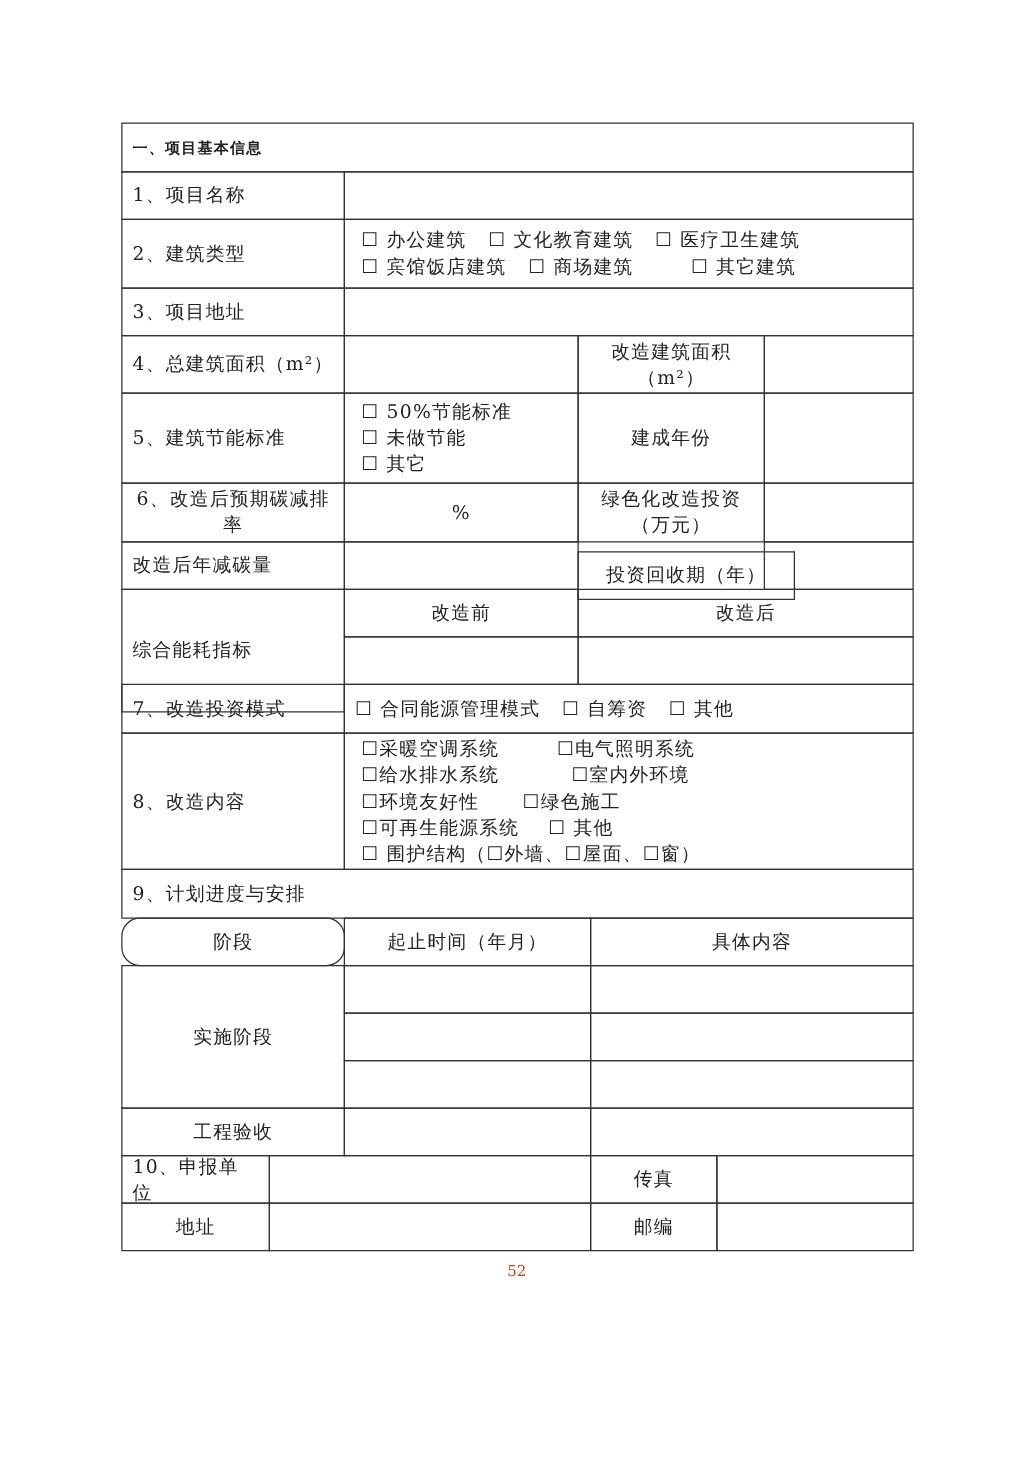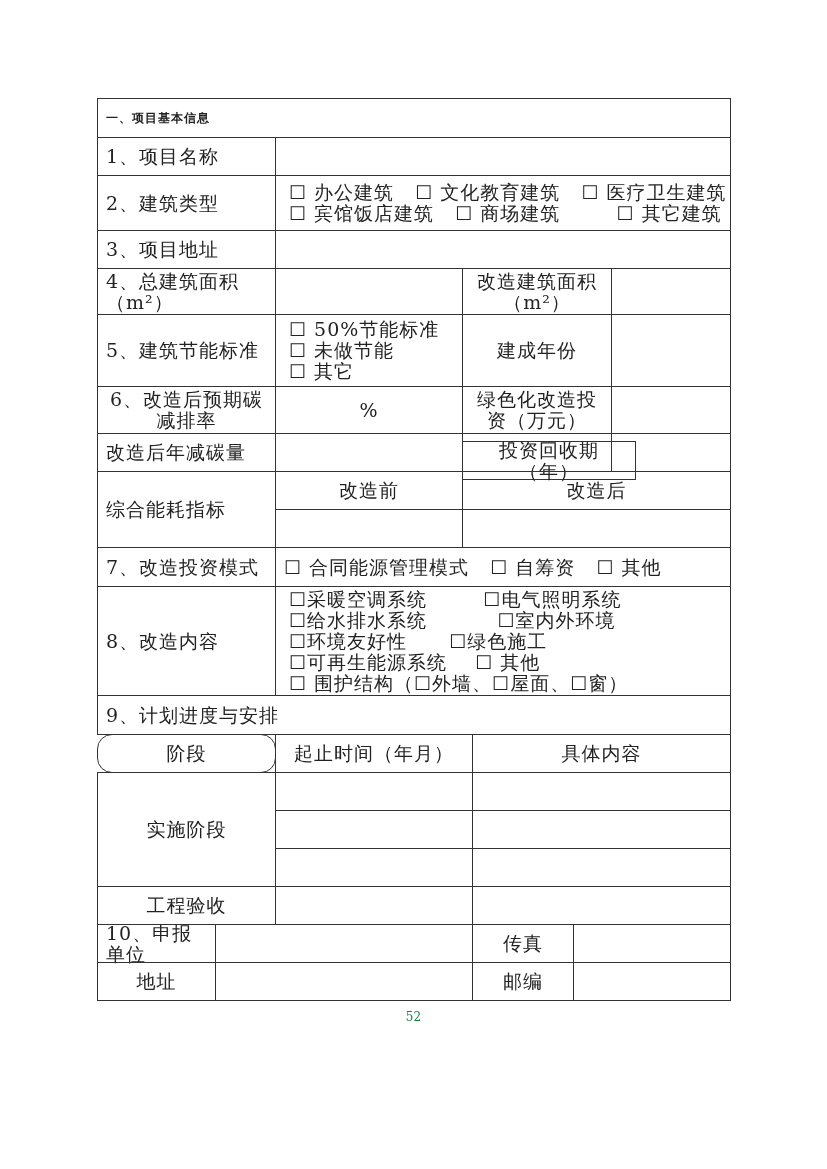--- a/index.html
+++ b/index.html
@@ -1,22 +1,22 @@
 <!DOCTYPE html>
 <html><head>
 <meta charset="utf-8">
 <style>
   html,body{margin:0;padding:0;background:#fff;}
   body{width:827px;height:1169px;position:relative;font-family:"DejaVu Serif","Liberation Serif",serif;color:#222;}
-  .c{position:absolute;box-sizing:border-box;border:1px solid #333;font-size:19px;line-height:21px;display:flex;align-items:center;padding:0 8px;letter-spacing:1px;}
+  .c{position:absolute;box-sizing:border-box;border:1px solid #333;font-size:15px;line-height:21px;display:flex;align-items:center;padding:0 8px;letter-spacing:1px;}
   .ctr{justify-content:center;text-align:center;}
   .bold{font-weight:bold;font-family:"DejaVu Sans","Liberation Sans",sans-serif;font-size:12px;}
   .opts{flex-direction:column;align-items:flex-start;justify-content:center;padding-left:13px;}
   .row{white-space:pre;}
-  .pg{position:absolute;top:1010px;left:0;width:827px;text-align:center;font-size:12px;color:#15803d;}
+  .pg{position:absolute;top:1010px;left:0;width:827px;text-align:center;font-size:12px;color:#c2410c;}
 </style>
 </head>
 <body>
 
 <div>
   <div class="c bold" style="left:97px;top:98px;width:634px;height:40px;">一、项目基本信息</div>
 
   <div class="c" style="left:97px;top:137px;width:179px;height:39px;">1、项目名称</div>
   <div class="c" style="left:275px;top:137px;width:456px;height:39px;"></div>
 
@@ -46,21 +46,21 @@
   <div class="c ctr" style="left:97px;top:386px;width:179px;height:48px;">6、改造后预期碳减排率</div>
   <div class="c ctr" style="left:275px;top:386px;width:188px;height:48px;">%</div>
   <div class="c ctr" style="left:462px;top:386px;width:150px;height:48px;">绿色化改造投资（万元）</div>
   <div class="c" style="left:611px;top:386px;width:120px;height:48px;"></div>
 
   <div class="c" style="left:97px;top:433px;width:179px;height:39px;">改造后年减碳量</div>
   <div class="c" style="left:275px;top:433px;width:188px;height:39px;"></div>
   <div class="c ctr" style="left:462px;top:441px;width:174px;height:39px;">投资回收期（年）</div>
   <div class="c" style="left:611px;top:433px;width:120px;height:39px;"></div>
 
-  <div class="c" style="left:97px;top:471px;width:179px;height:77px;">综合能耗指标</div>
+  <div class="c" style="left:97px;top:471px;width:179px;height:99px;">综合能耗指标</div>
   <div class="c ctr" style="left:275px;top:471px;width:188px;height:39px;">改造前</div>
   <div class="c ctr" style="left:462px;top:471px;width:269px;height:39px;">改造后</div>
   <div class="c" style="left:275px;top:509px;width:188px;height:39px;"></div>
   <div class="c" style="left:462px;top:509px;width:269px;height:39px;"></div>
 
   <div class="c" style="left:97px;top:547px;width:179px;height:40px;">7、改造投资模式</div>
   <div class="c" style="left:275px;top:547px;width:456px;height:40px;">
       <span class="row">☐ 合同能源管理模式   ☐ 自筹资   ☐ 其他</span>
     </div>
 

